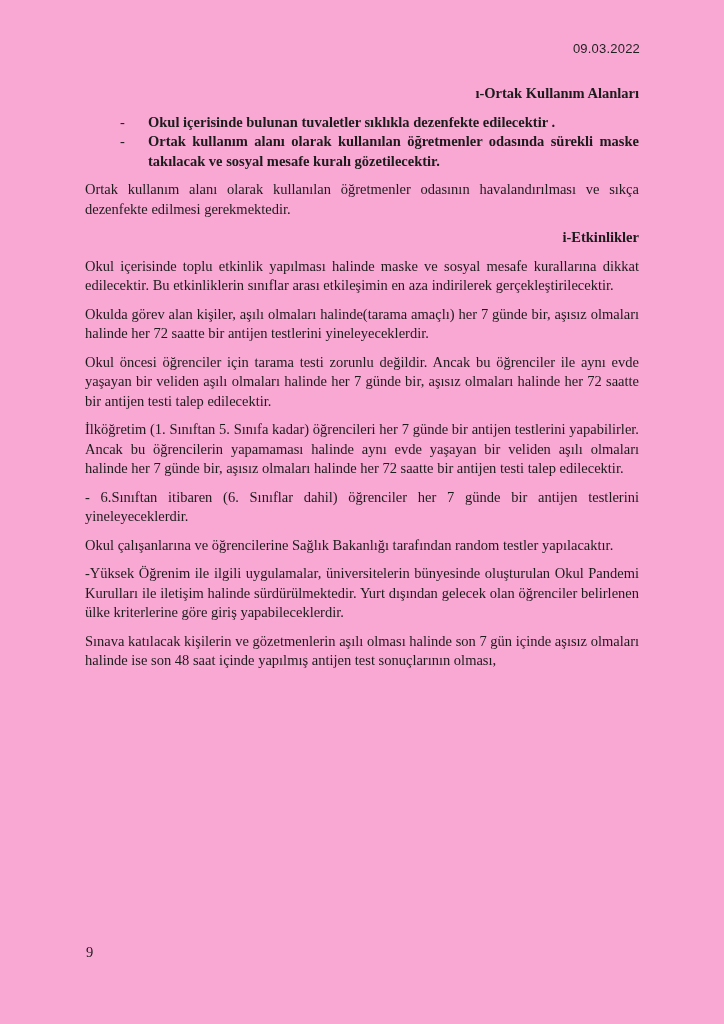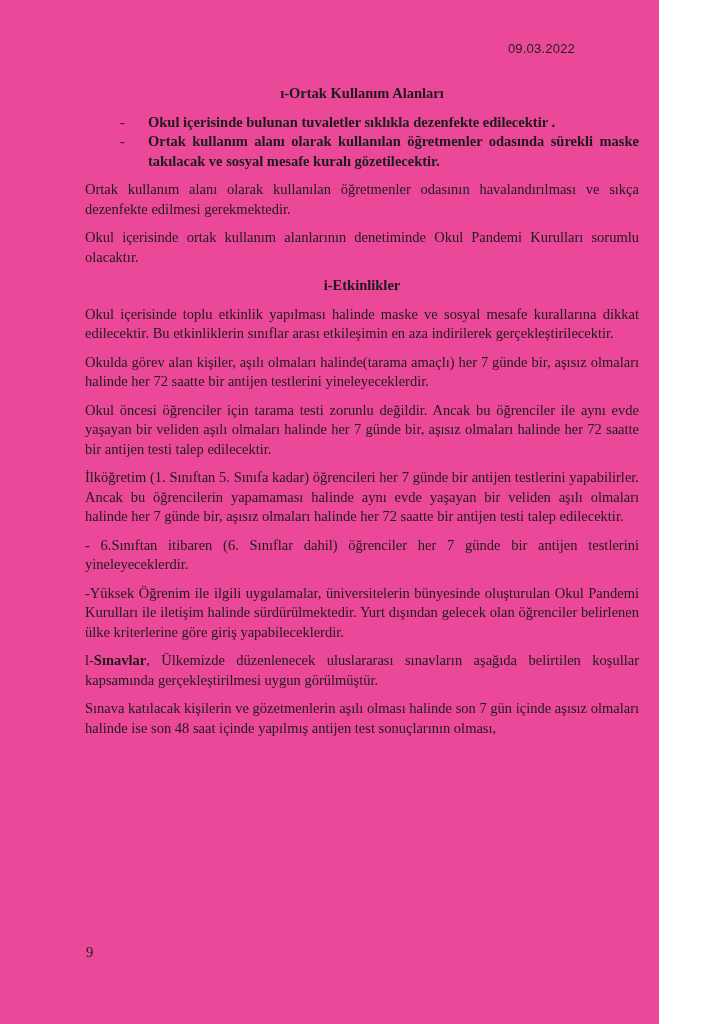--- a/index.html
+++ b/index.html
@@ -2,23 +2,23 @@
 <html><head>
 <meta charset="utf-8">
 <style>
   html, body {
     margin: 0;
     padding: 0;
     background: #ffffff;
   }
   .page {
     position: relative;
-    width: 659px;
+    width: 724px;
     height: 1024px;
-    background: #ec4899;
+    background: #f9a8d4;
     font-family: "Liberation Serif", serif;
     color: #1b1b1b;
     overflow: hidden;
   }
   .date {
     position: absolute;
     top: 41px;
     right: 84px;
     font-family: "Liberation Sans", sans-serif;
     font-size: 13px;
@@ -31,21 +31,21 @@
     top: 84px;
     width: 554px;
     font-size: 14.5px;
     line-height: 19.5px;
     text-align: justify;
   }
   .content h3 {
     font-size: 14.5px;
     font-weight: bold;
     margin: 0 0 9px 0;
-    text-align: center;
+    text-align: right;
   }
   .content p {
     margin: 0 0 9px 0;
   }
   .bullet-list {
     margin: 0 0 9px 0;
   }
   .bullet-row {
     display: flex;
   }
@@ -84,42 +84,41 @@
         <span class="bullet-text">Okul içerisinde bulunan tuvaletler sıklıkla dezenfekte edilecektir .</span>
       </div>
       <div class="bullet-row">
         <span class="bullet-dash">-</span>
         <span class="bullet-text">Ortak kullanım alanı olarak kullanılan öğretmenler odasında sürekli maske takılacak ve sosyal mesafe kuralı gözetilecektir.</span>
       </div>
     </div>
 
     <p>Ortak kullanım alanı olarak kullanılan öğretmenler odasının havalandırılması ve sıkça dezenfekte edilmesi gerekmektedir.</p>
 
-    <p>Okul içerisinde ortak kullanım alanlarının denetiminde Okul Pandemi Kurulları sorumlu olacaktır.</p>
 
     <h3>i-Etkinlikler</h3>
 
     <p>Okul içerisinde toplu etkinlik yapılması halinde maske ve sosyal mesafe kurallarına dikkat edilecektir. Bu etkinliklerin sınıflar arası etkileşimin en aza indirilerek gerçekleştirilecektir.</p>
 
 
 
 
     <p>Okulda görev alan kişiler, aşılı olmaları halinde(tarama amaçlı) her 7 günde bir, aşısız olmaları halinde her 72 saatte bir antijen testlerini yineleyeceklerdir.</p>
 
     <p>Okul öncesi öğrenciler için tarama testi zorunlu değildir. Ancak bu öğrenciler ile aynı evde yaşayan bir veliden aşılı olmaları halinde her 7 günde bir, aşısız olmaları halinde her 72 saatte bir antijen testi talep edilecektir.</p>
 
     <p>İlköğretim (1. Sınıftan 5. Sınıfa kadar) öğrencileri her 7 günde bir antijen testlerini yapabilirler. Ancak bu öğrencilerin yapamaması halinde aynı evde yaşayan bir veliden aşılı olmaları halinde her 7 günde bir, aşısız olmaları halinde her 72 saatte bir antijen testi talep edilecektir.</p>
 
     <p>- 6.Sınıftan itibaren (6. Sınıflar dahil) öğrenciler her 7 günde bir antijen testlerini yineleyeceklerdir.</p>
 
+    <p>Okul çalışanlarına ve öğrencilerine Sağlık Bakanlığı tarafından random testler yapılacaktır.</p>
 
 
     <p>-Yüksek Öğrenim ile ilgili uygulamalar, üniversitelerin bünyesinde oluşturulan Okul Pandemi Kurulları ile iletişim halinde sürdürülmektedir. Yurt dışından gelecek olan öğrenciler belirlenen ülke kriterlerine göre giriş yapabileceklerdir.</p>
 
-    <p><span>l-</span><b>Sınavlar</b><span>, Ülkemizde düzenlenecek uluslararası sınavların aşağıda belirtilen koşullar kapsamında gerçekleştirilmesi uygun görülmüştür.</span></p>
 
     <p>Sınava katılacak kişilerin ve gözetmenlerin aşılı olması halinde son 7 gün içinde aşısız olmaları halinde ise son 48 saat içinde yapılmış antijen test sonuçlarının olması,</p>
 
   </div>
 
   <div class="page-number">9</div>
 
 </div>
 
 </body></html>

